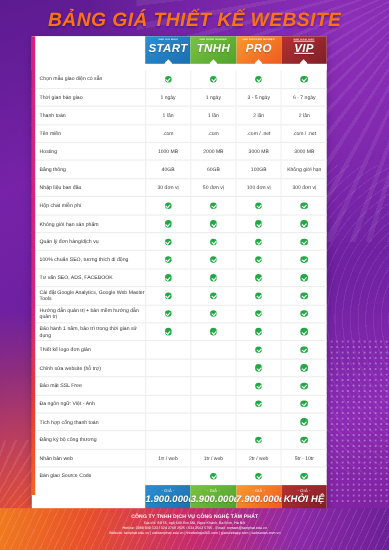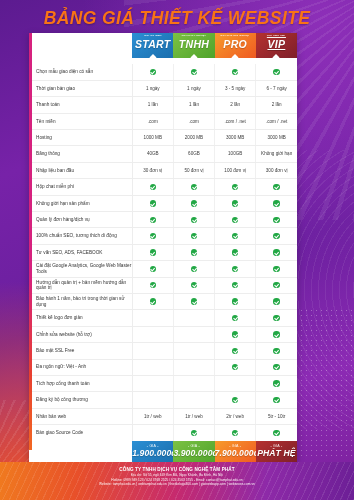--- a/index.html
+++ b/index.html
@@ -407,21 +407,21 @@
         </td>
         <td>
           <div class="price-cell pro">
             <span class="price-label">- GIÁ -</span>
             <span class="price-val">7.900.000đ</span>
           </div>
         </td>
         <td>
           <div class="price-cell vip">
             <span class="price-label">- GIÁ -</span>
-            <span class="price-val">PHÁT HỆ</span>
+            <span class="price-val">KHỞI HỆ</span>
           </div>
         </td>
       </tr>
     </tfoot>
   </table>
 </div>
 
 <div class="footer">
   <div class="f-name">CÔNG TY TNHH DỊCH VỤ CÔNG NGHỆ TÂM PHÁT</div>
   <div class="f-line">Địa chỉ: Số 55, ngõ 649 Kim Mã, Ngọc Khánh, Ba Đình, Hà Nội</div>

